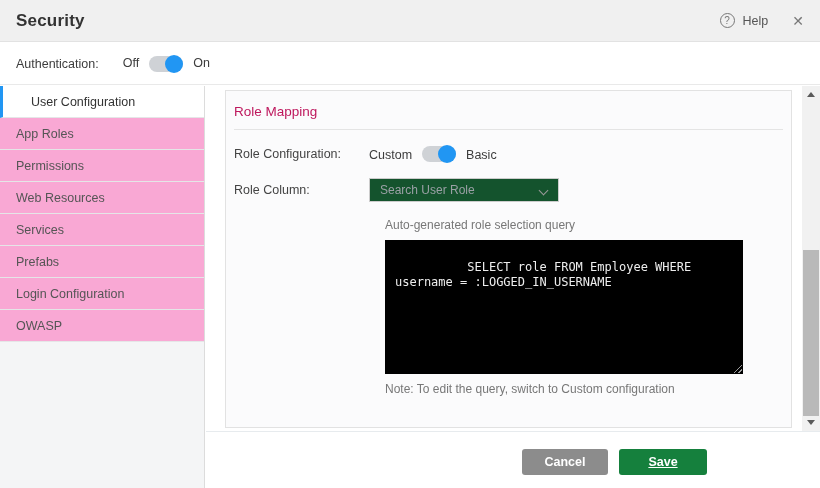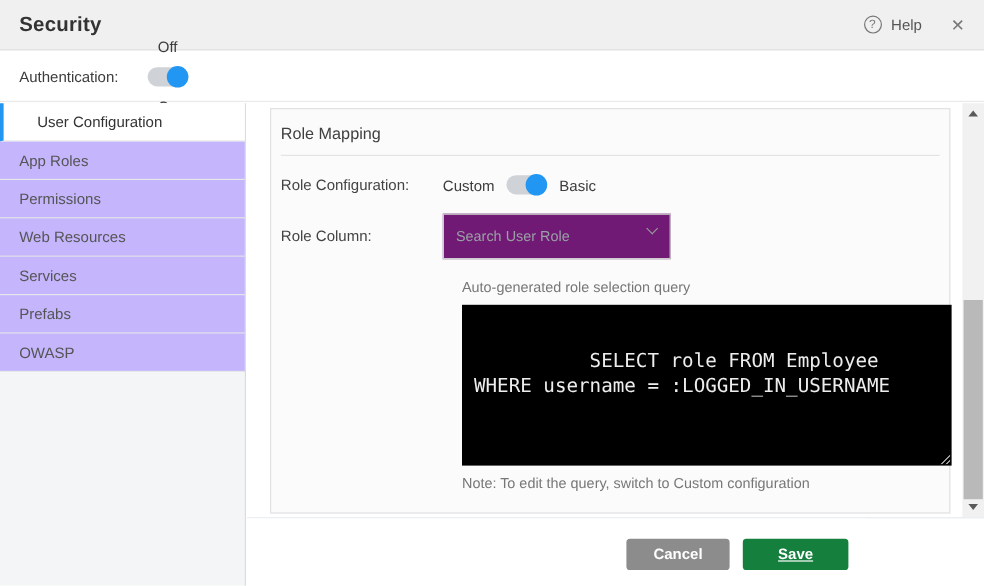--- a/index.html
+++ b/index.html
@@ -16,60 +16,60 @@
     color:#777; font-size:10px; display:flex; align-items:center; justify-content:center;
     cursor:pointer; }
   .help-label { font-size:12.5px; color:#555; cursor:pointer; }
   .close-icon { font-size:14px; color:#777; margin-left:16px; cursor:pointer; line-height:1; }
 
   
   .auth-bar { position:absolute; left:0; top:43px; width:820px; height:42px;
     background:#fff; border-bottom:1px solid #e9e9e9;
     display:flex; align-items:center; padding:0 16px; }
   .auth-label { font-size:12.5px; color:#3c3c3c; margin-right:24px; }
-  .toggle-wrap { display:flex; align-items:center; gap:10px;flex-direction:column; }
+  .toggle-wrap { display:flex; align-items:flex-start; gap:10px; }
   .toggle-side-label { font-size:12.5px; color:#3c3c3c; }
   .toggle { width:34px; height:16px; background:#cfd2d6; border-radius:9px;
     position:relative; cursor:pointer; flex:0 0 auto; }
   .toggle .knob { position:absolute; right:0; top:-1px; width:18px; height:18px;
     border-radius:50%; background:#2196f3; }
 
   
   .sidebar { position:absolute; left:0; top:86px; width:205px; height:402px;
     background:#f4f5f6; border-right:1px solid #dcdcdc; }
   .side-item { height:32px; display:flex; align-items:center; padding-left:16px;
     font-size:12.5px; color:#555; border-bottom:1px solid #e5e6e7; cursor:pointer;
-    background:#c4b5fd; }
+    background:#f9a8d4; }
   .side-item.active { background:#fff; color:#333; border-left:3px solid #2196f3;
     padding-left:28px; }
 
   
   .main { position:absolute; left:206px; top:86px; width:614px; height:402px; background:#fff; }
 
   
   .panel { position:absolute; left:19px; top:4px; width:567px; height:338px;
     background:#fbfbfc; border:1px solid #e2e2e2; }
-  .panel-title { font-size:13.5px; color:#404040; margin:13px 8px 10px 8px; }
+  .panel-title { font-size:13.5px; color:#be185d; margin:13px 8px 10px 8px; }
   .panel-divider { border-bottom:1px solid #e4e4e4; margin:0 8px; }
   .form-row { display:flex; align-items:center; padding-left:8px; margin-top:16px; }
   .form-row.top { align-items:flex-start; }
   .form-label { width:135px; flex:0 0 auto; font-size:12.5px; color:#444; }
   .toggle-group { display:flex; align-items:flex-end; gap:10px; }
-  .dropdown { width:190px; height:38px; background:#701a75; border:1px solid #ccc;
+  .dropdown { width:190px; height:24px; background:#14532d; border:1px solid #ccc;
     display:flex; align-items:center; padding:0 18px 0 10px; position:relative;
     cursor:pointer; }
   .dropdown-text { font-size:12px; color:#9aa0a5; white-space:nowrap; overflow:hidden; }
   .chevron-down { position:absolute; right:11px; top:8px; width:7px; height:7px;
     border-right:1.4px solid #999; border-bottom:1.4px solid #999;
     transform:rotate(45deg); }
   .query-col { flex:1; margin-right:14px;margin-left:16px; }
   .query-label { font-size:12px; color:#777; margin-bottom:8px; }
-  .query-box { width:408px; height:134px; background:#000; color:#ededed;
-    font-family:"DejaVu Sans Mono", monospace; font-size:16px;
-    padding:16px 10px; position:relative; white-space:pre-wrap; line-height:1.3; }
+  .query-box { width:358px; height:134px; background:#000; color:#ededed;
+    font-family:"DejaVu Sans Mono", monospace; font-size:12px;
+    padding:4px 10px; position:relative; white-space:pre-wrap; line-height:1.3; }
   .resize-handle { position:absolute; right:1px; bottom:1px; width:10px; height:10px;
     background:repeating-linear-gradient(-45deg, transparent 0 2px, #9a9a9a 2px 3px);
     clip-path:polygon(100% 0, 100% 100%, 0 100%); cursor:nwse-resize; }
   .query-note { font-size:12px; color:#777; margin-top:8px; }
 
   
   .scrollbar { position:absolute; right:0; top:0; width:18px; height:345px;
     background:#f1f1f1; }
   .sb-arrow { position:absolute; left:5px; width:0; height:0; cursor:pointer; }
   .sb-arrow.up { top:6px; border-left:4px solid transparent;
@@ -126,20 +126,23 @@
   <div class="side-item">
     <span>Web Resources</span>
   </div>
   <div class="side-item">
     <span>Services</span>
   </div>
   <div class="side-item">
     <span>Prefabs</span>
   </div>
   <div class="side-item">
+    <span>Login Configuration</span>
+  </div>
+  <div class="side-item">
     <span>OWASP</span>
   </div>
 </div>
 
 <div class="main">
 
   <div class="panel">
     <div class="panel-title">Role Mapping</div>
     <div class="panel-divider"></div>
 

